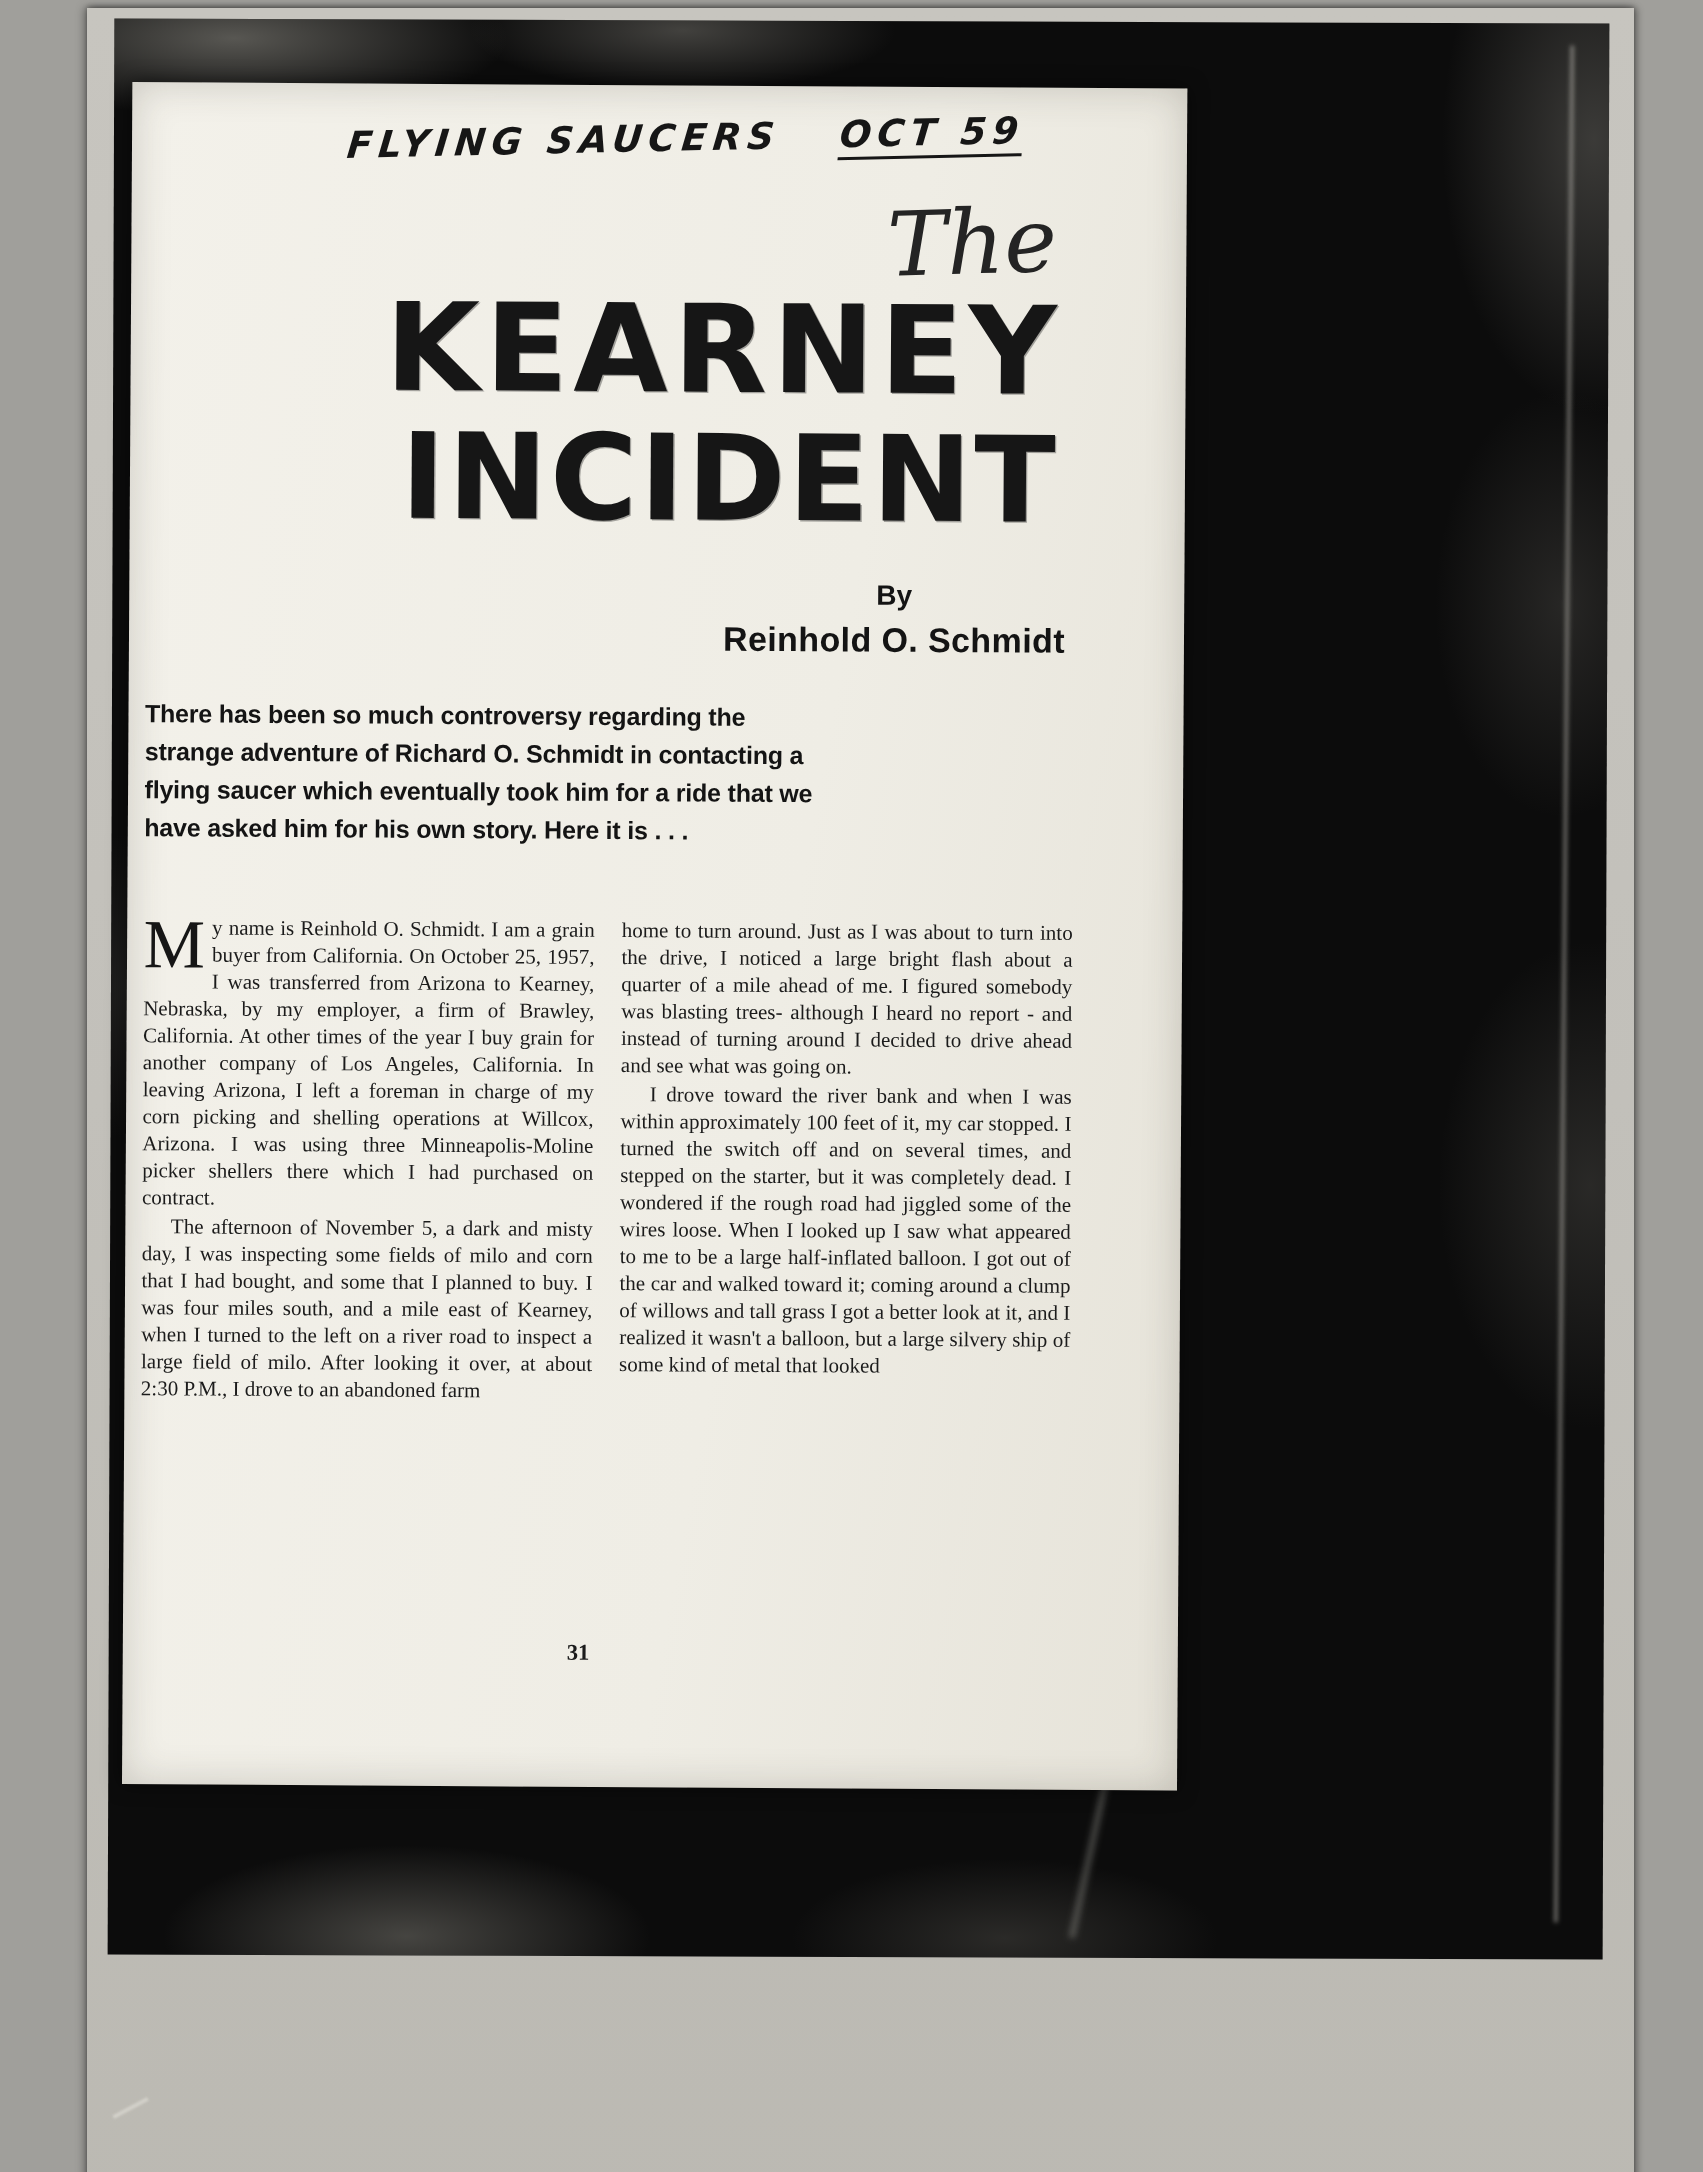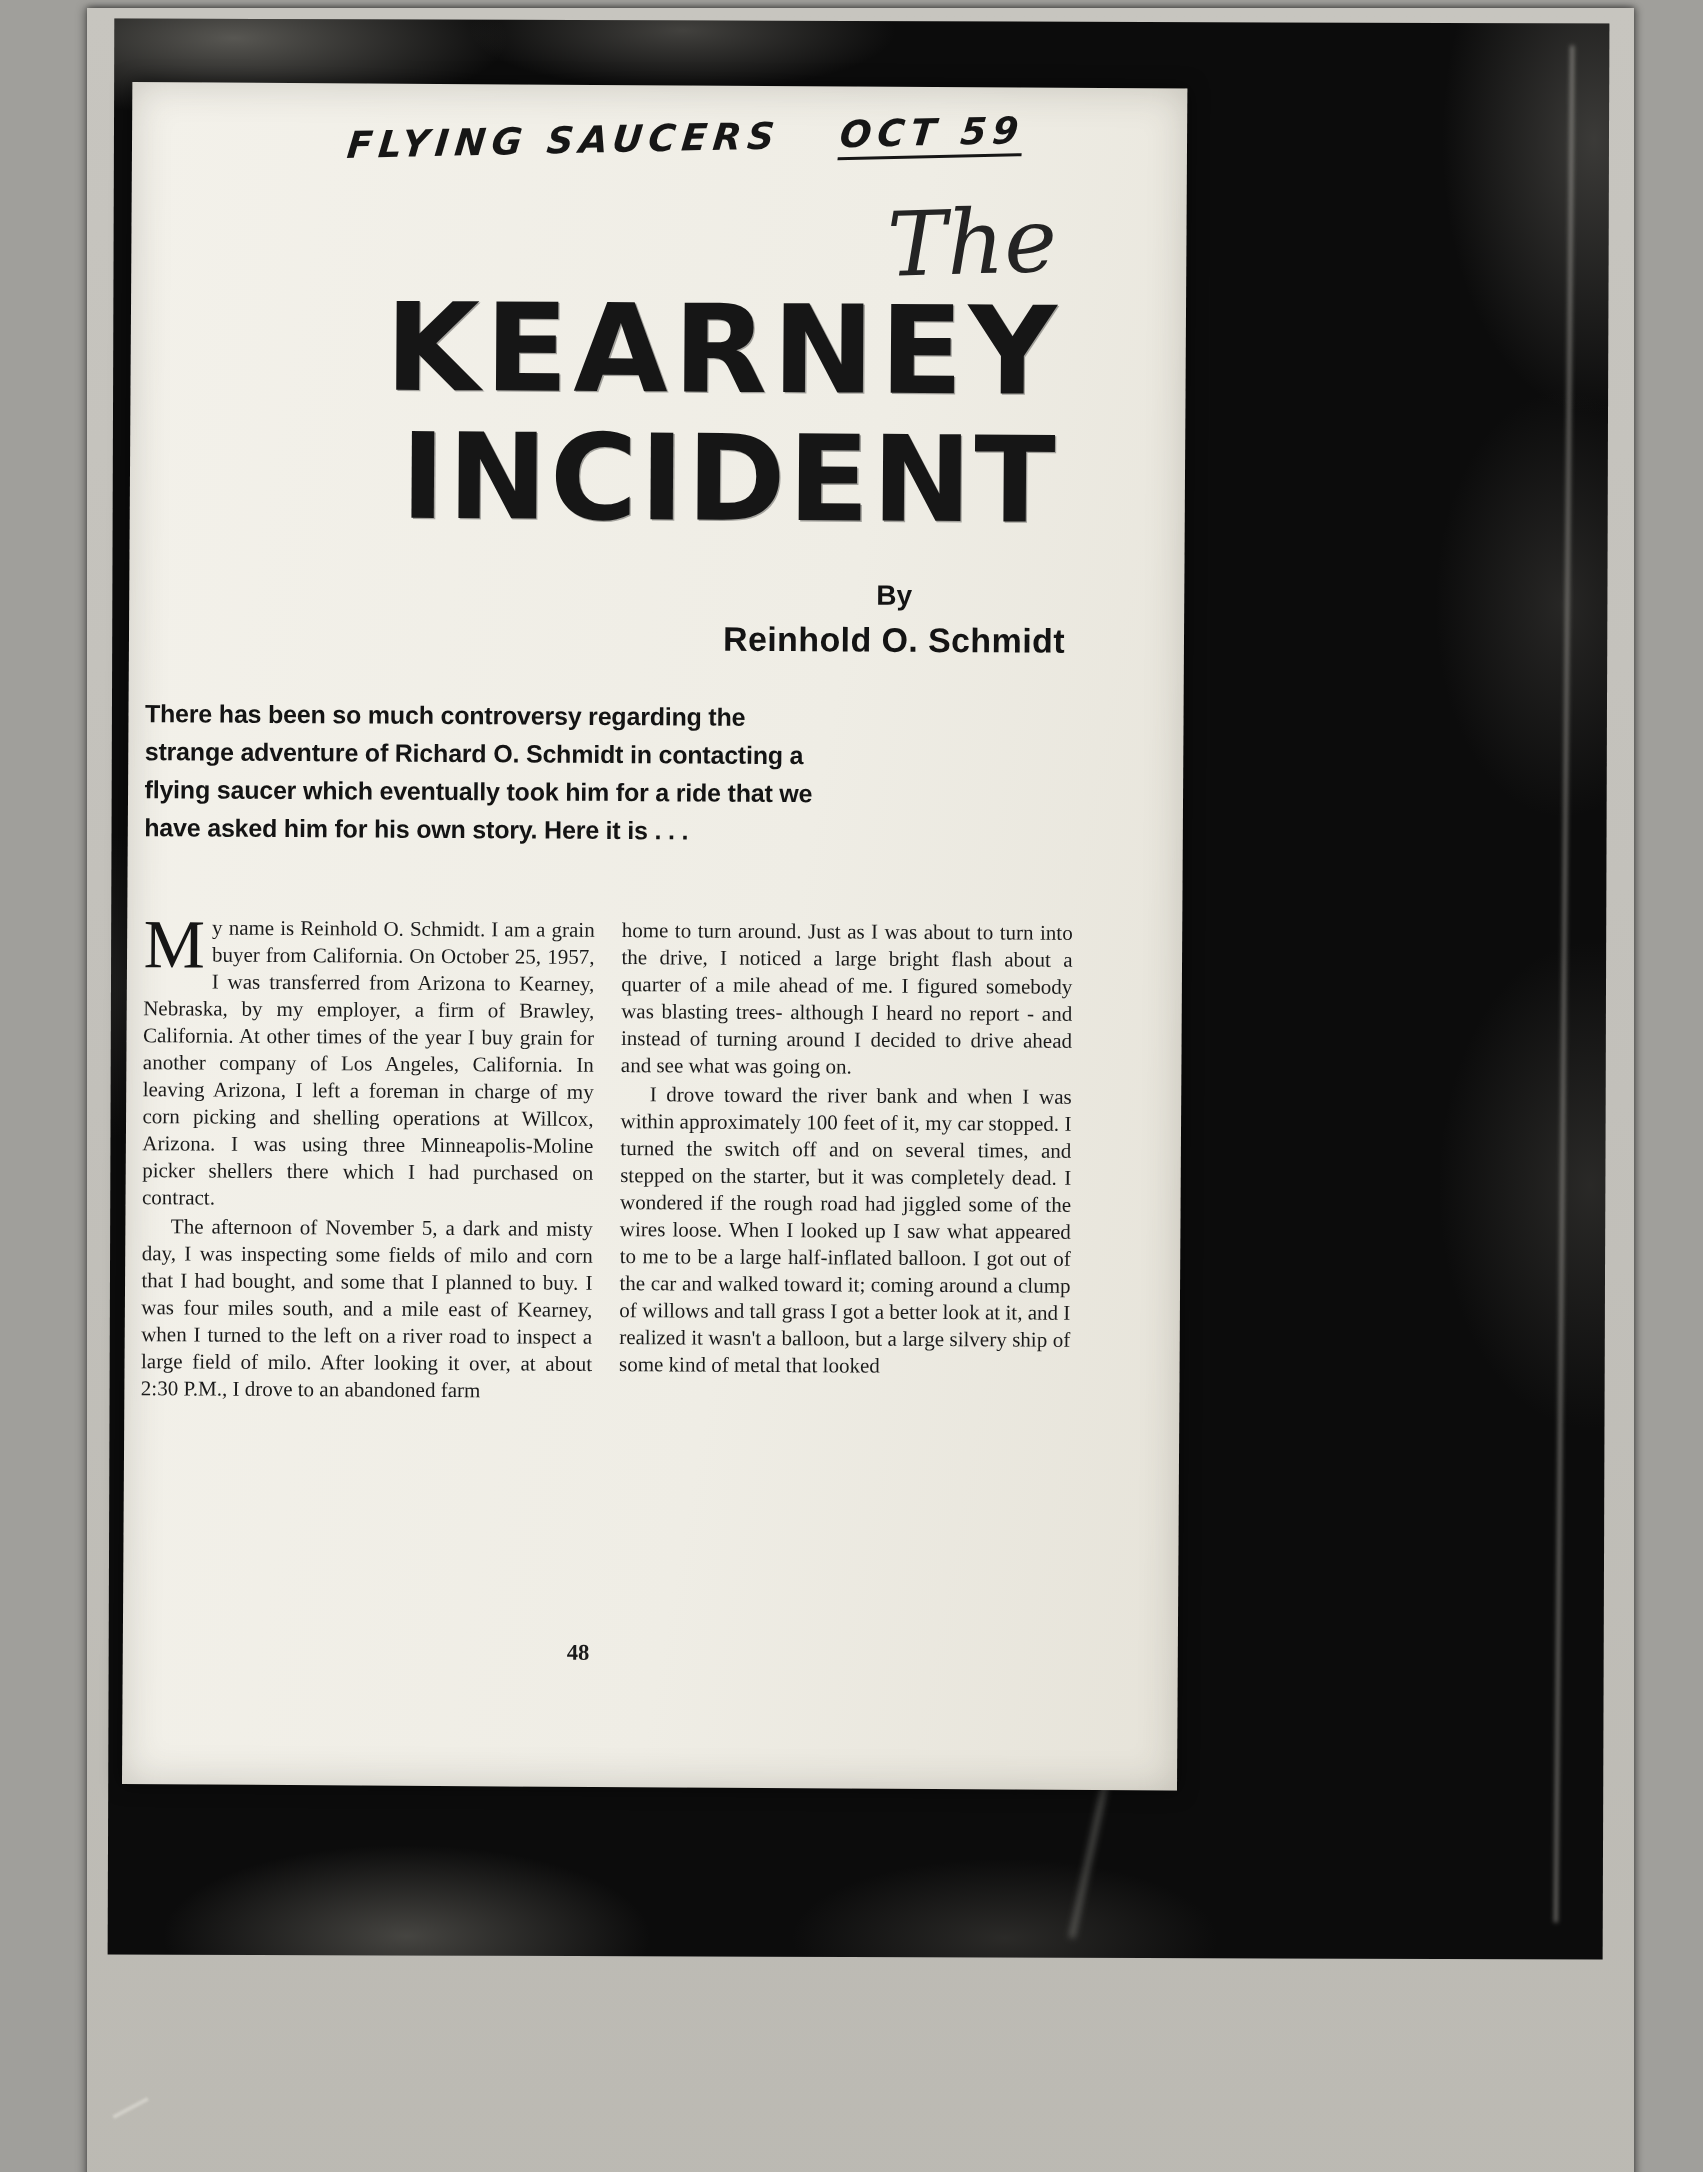--- a/index.html
+++ b/index.html
@@ -139,21 +139,21 @@
         <div class="col">
           <p><span class="dropcap">M</span><span>y name is Reinhold O. Schmidt. I am a grain buyer from California. On October 25, 1957, I was transferred from Arizona to Kearney, Nebraska, by my employer, a firm of Brawley, California. At other times of the year I buy grain for another company of Los Angeles, California. In leaving Arizona, I left a foreman in charge of my corn picking and shelling operations at Willcox, Arizona. I was using three Minneapolis-Moline picker shellers there which I had purchased on contract.</span></p>
           <p>The afternoon of November 5, a dark and misty day, I was inspecting some fields of milo and corn that I had bought, and some that I planned to buy. I was four miles south, and a mile east of Kearney, when I turned to the left on a river road to inspect a large field of milo. After looking it over, at about 2:30 P.M., I drove to an abandoned farm</p>
         </div>
         <div class="col">
           <p>home to turn around. Just as I was about to turn into the drive, I noticed a large bright flash about a quarter of a mile ahead of me. I figured somebody was blasting trees- although I heard no report - and instead of turning around I decided to drive ahead and see what was going on.</p>
           <p>I drove toward the river bank and when I was within approximately 100 feet of it, my car stopped. I turned the switch off and on several times, and stepped on the starter, but it was completely dead. I wondered if the rough road had jiggled some of the wires loose. When I looked up I saw what appeared to me to be a large half-inflated balloon. I got out of the car and walked toward it; coming around a clump of willows and tall grass I got a better look at it, and I realized it wasn't a balloon, but a large silvery ship of some kind of metal that looked</p>
         </div>
       </div>
 
-      <div class="page-number">48</div>
+      <div class="page-number">31</div>
 
     </div>
   </div>
 
   <div class="scuff scuff1"></div>
 
 </div>
 
 
 </body></html>

